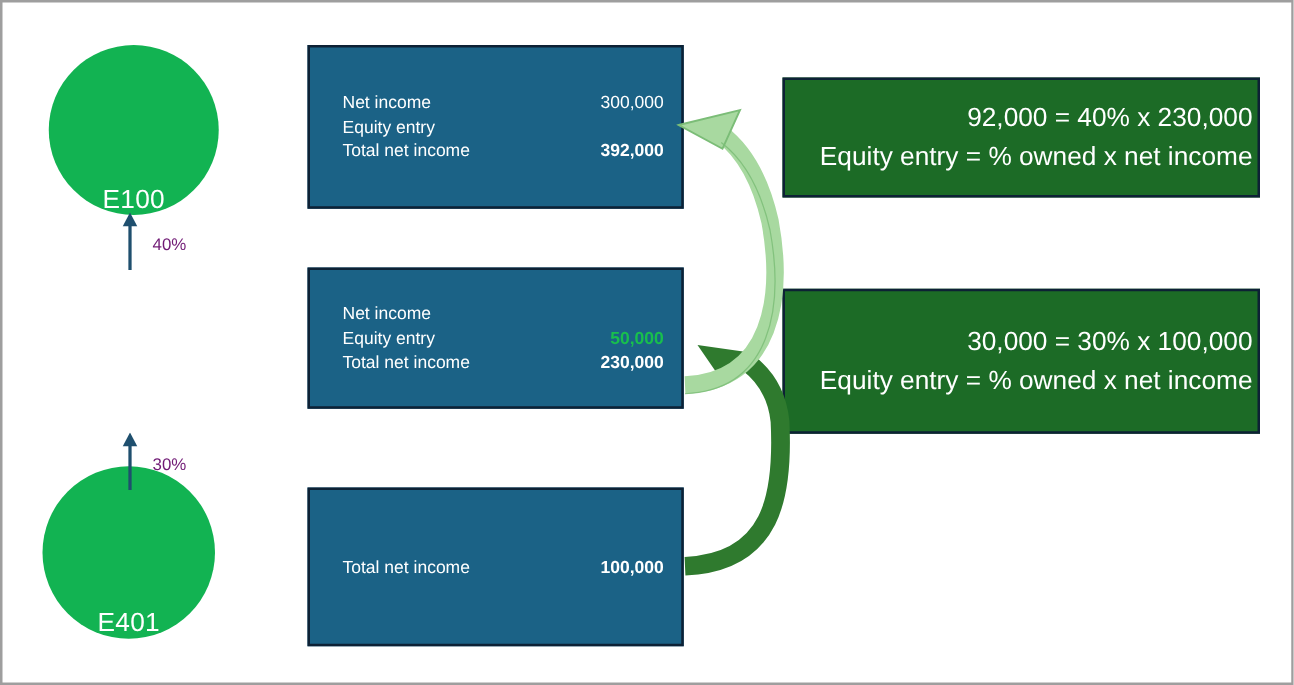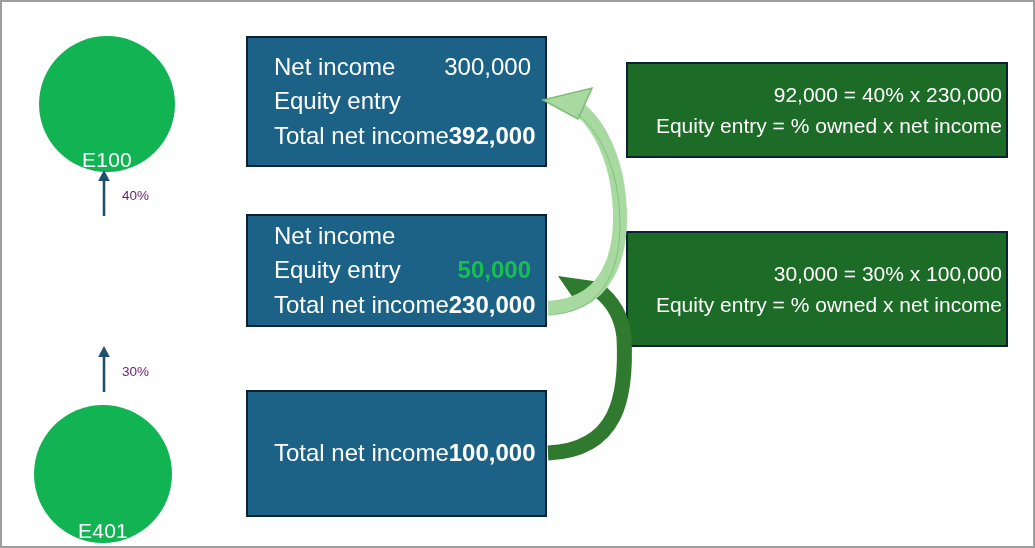--- a/index.html
+++ b/index.html
@@ -25,21 +25,21 @@
     background: #12b352;
     display: flex;
     align-items: flex-end;
     justify-content: center;
     color: #ffffff;
     font-size: 21px;
     letter-spacing: 0.2px;
   }
   #circle-e100 { left: 37px;  top: 34px;  width: 136px; height: 136px; }
   #circle-e400 { left: 32px;  top: 210px; width: 138px; height: 138px; }
-  #circle-e401 { left: 32px;  top: 403px; width: 138px; height: 138px; }
+  #circle-e401 { left: 32px;  top: 371px; width: 138px; height: 138px; }
 
   
   .ownership-arrow {
     position: absolute;
   }
   #arrow-40 { left: 88px; top: 168px; width: 28px; height: 46px; }
   #arrow-30 { left: 88px; top: 344px; width: 28px; height: 46px; }
 
   .pct-label {
     position: absolute;
@@ -62,21 +62,21 @@
   }
   #box-e100 { left: 244px; top: 34px;  width: 301px; height: 131px; }
   #box-e400 { left: 244px; top: 212px; width: 301px; height: 113px; }
   #box-e401 { left: 244px; top: 388px; width: 301px; height: 127px; }
 
   .fin-row {
     display: flex;
     align-items: flex-end;
     padding: 0 14px 0 26px;
     line-height: 1.42;
-    font-size: 24px;
+    font-size: 14px;
   }
   .fin-label { flex: 0 0 auto; white-space: nowrap; }
   .fin-value {
     flex: 1 1 auto;
     text-align: right;
     white-space: nowrap;
   }
   .fin-row.equity .fin-value { color: #18bf4d; font-weight: bold; }
   .fin-row.total  .fin-value { font-weight: bold; }
 

